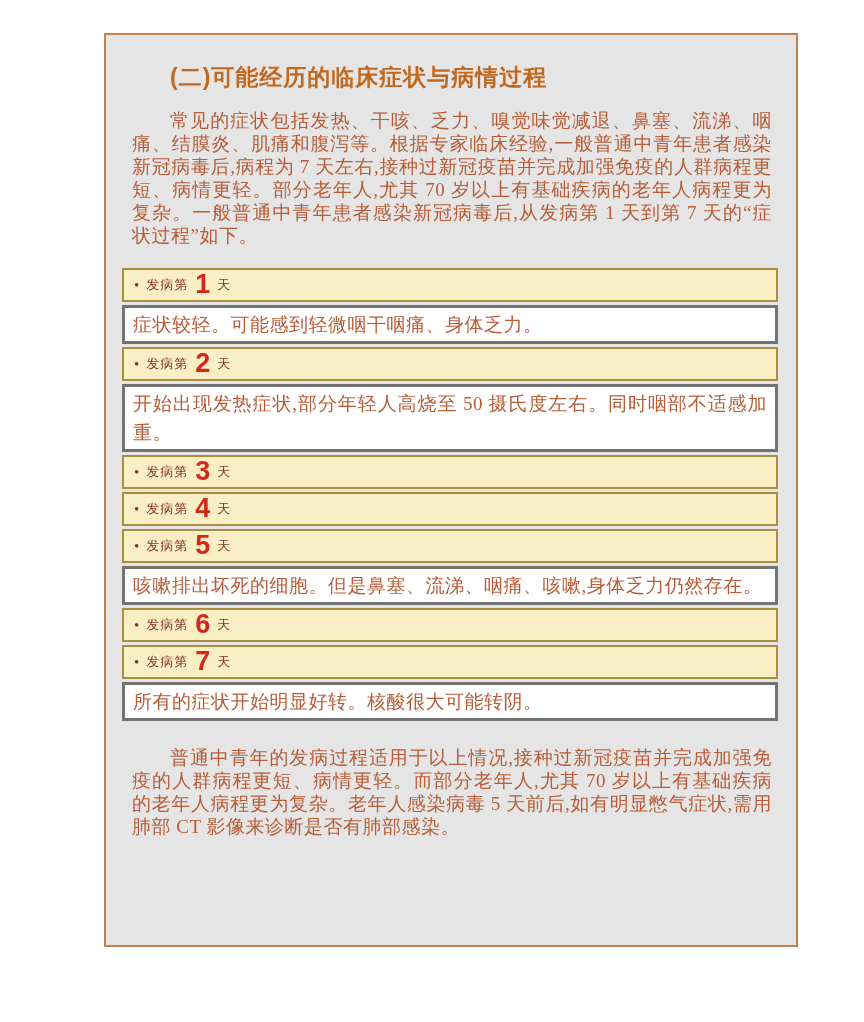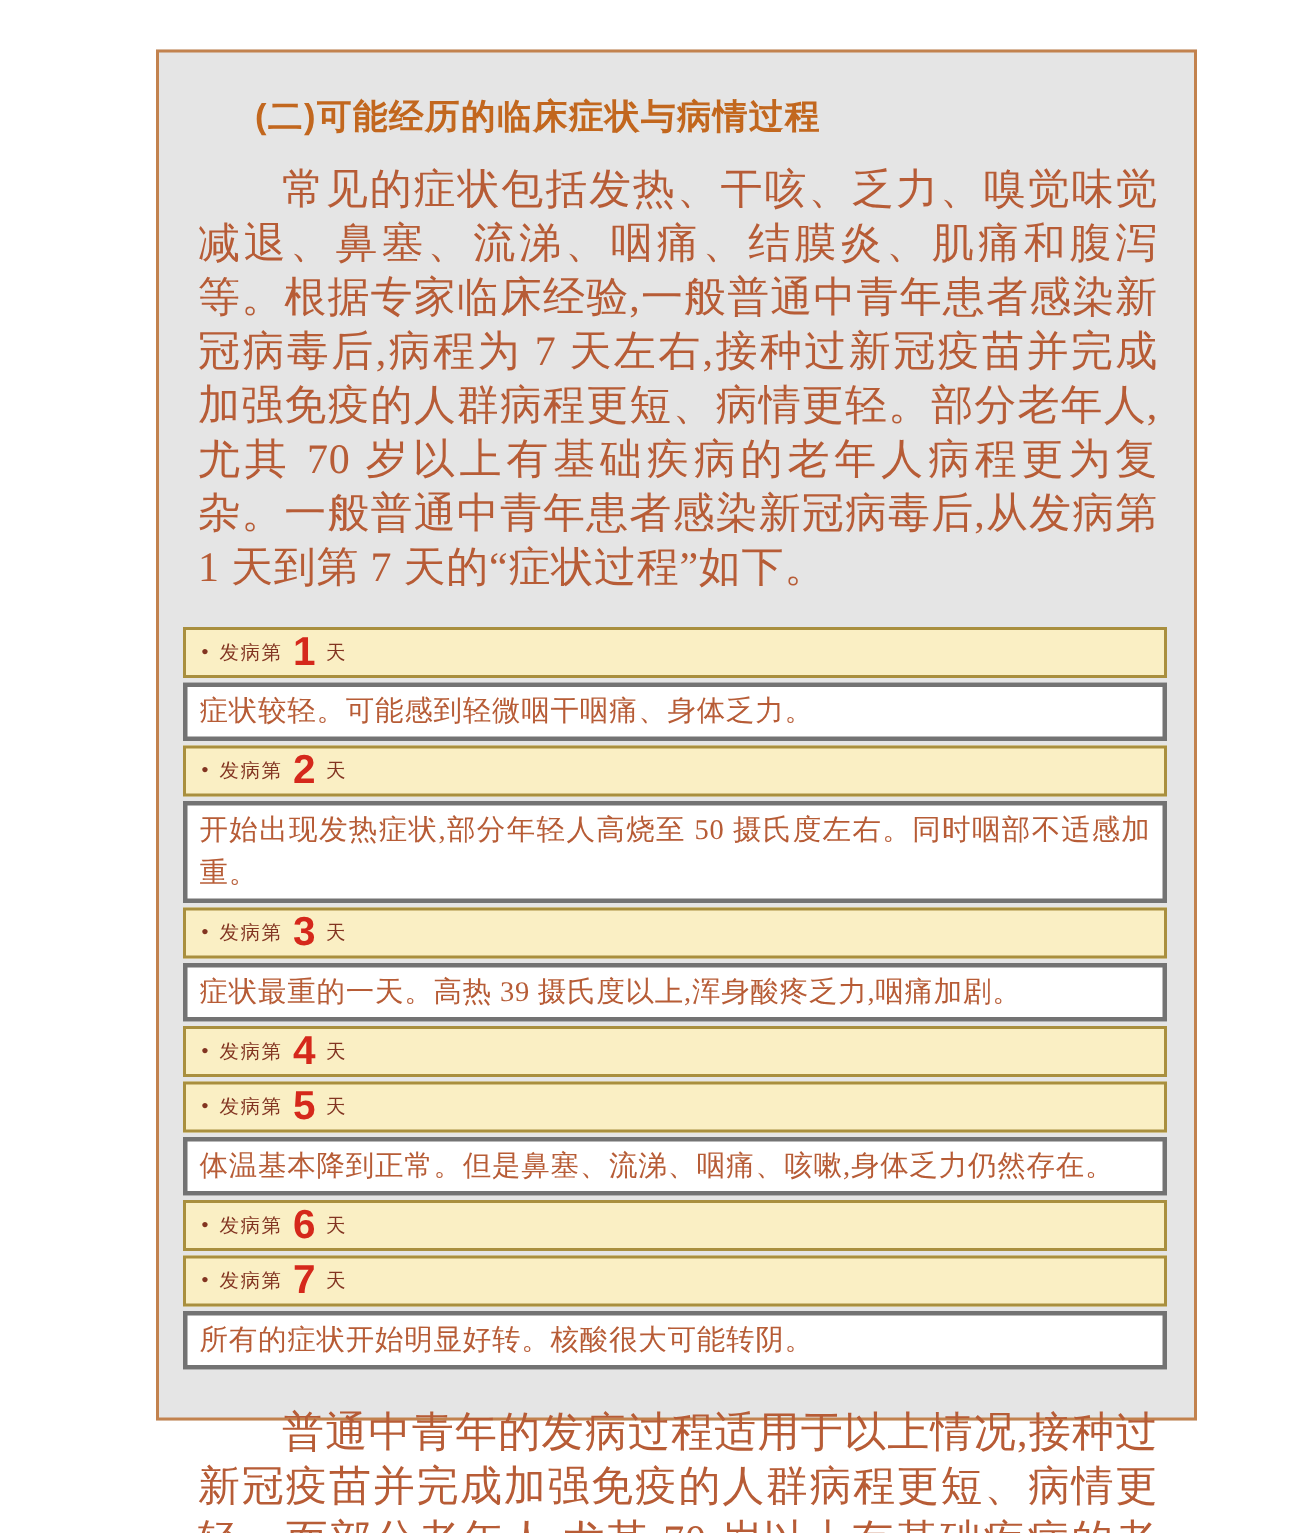--- a/index.html
+++ b/index.html
@@ -21,22 +21,22 @@
   }
   .doc-title {
     font-family: "Liberation Sans", "DejaVu Sans", sans-serif;
     font-weight: bold;
     font-size: 23px;
     color: #c2671e;
     margin: 0 0 16px 38px;
     letter-spacing: 1px;
   }
   .para {
-    font-size: 28px;
-    line-height: 36px;
+    font-size: 19px;
+    line-height: 23px;
     color: #b75c36;
     text-align: justify;
     text-indent: 2em;
     letter-spacing: 0.5px;
   }
   .intro { margin-bottom: 21px; }
   .closing { margin-top: 25px; }
   .day-table {
     margin-left: -10px;
     margin-right: -6px;
@@ -109,34 +109,33 @@
           <span class="day-number">2</span>
           <span class="day-label">天</span>
         </div>
         <div class="day-content">开始出现发热症状,部分年轻人高烧至 50 摄氏度左右。同时咽部不适感加重。</div>
         <div class="day-header">
           <span class="day-bullet">•</span>
           <span class="day-label">发病第</span>
           <span class="day-number">3</span>
           <span class="day-label">天</span>
         </div>
-        <div class="day-content">症状最重的一天。高热 39 摄氏度以上,浑身酸疼乏力,咽痛加剧。</div>
         <div class="day-header">
           <span class="day-bullet">•</span>
           <span class="day-label">发病第</span>
           <span class="day-number">4</span>
           <span class="day-label">天</span>
         </div>
         <div class="day-header">
           <span class="day-bullet">•</span>
           <span class="day-label">发病第</span>
           <span class="day-number">5</span>
           <span class="day-label">天</span>
         </div>
-        <div class="day-content">体温基本降到正常。但是鼻塞、流涕、咽痛、咳嗽,身体乏力仍然存在。</div>
+        <div class="day-content">咳嗽排出坏死的细胞。但是鼻塞、流涕、咽痛、咳嗽,身体乏力仍然存在。</div>
         <div class="day-header">
           <span class="day-bullet">•</span>
           <span class="day-label">发病第</span>
           <span class="day-number">6</span>
           <span class="day-label">天</span>
         </div>
         <div class="day-header">
           <span class="day-bullet">•</span>
           <span class="day-label">发病第</span>
           <span class="day-number">7</span>

